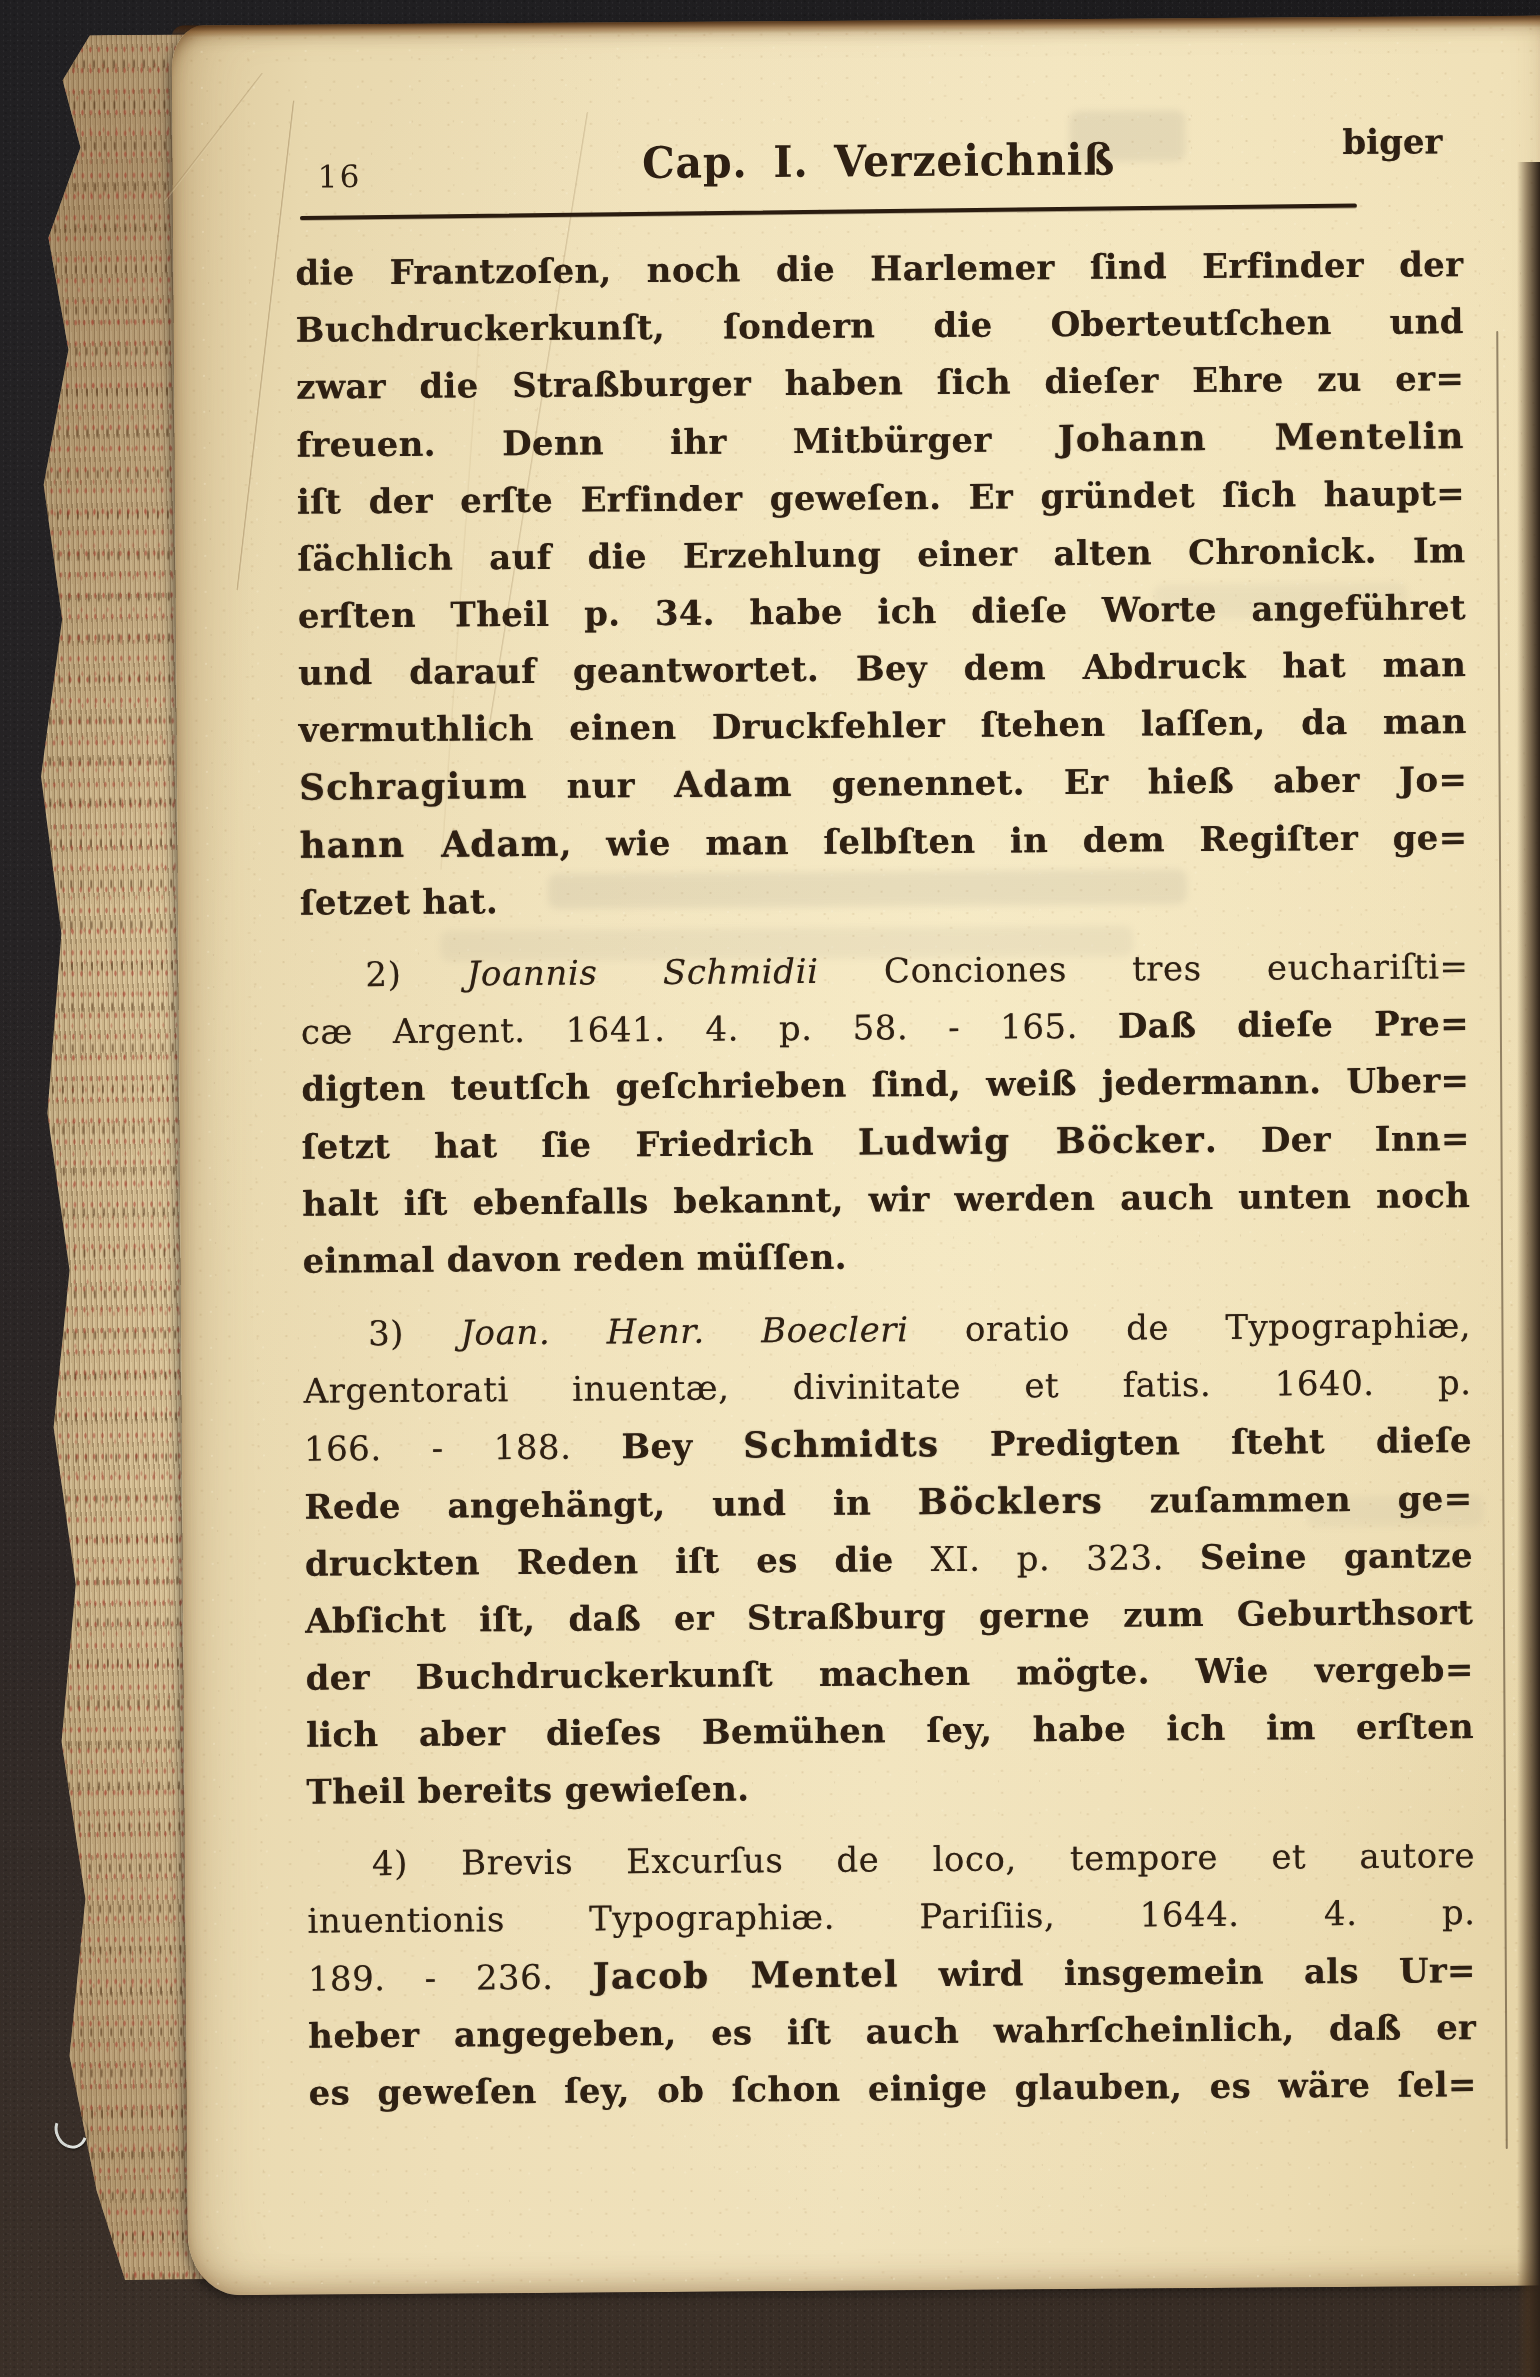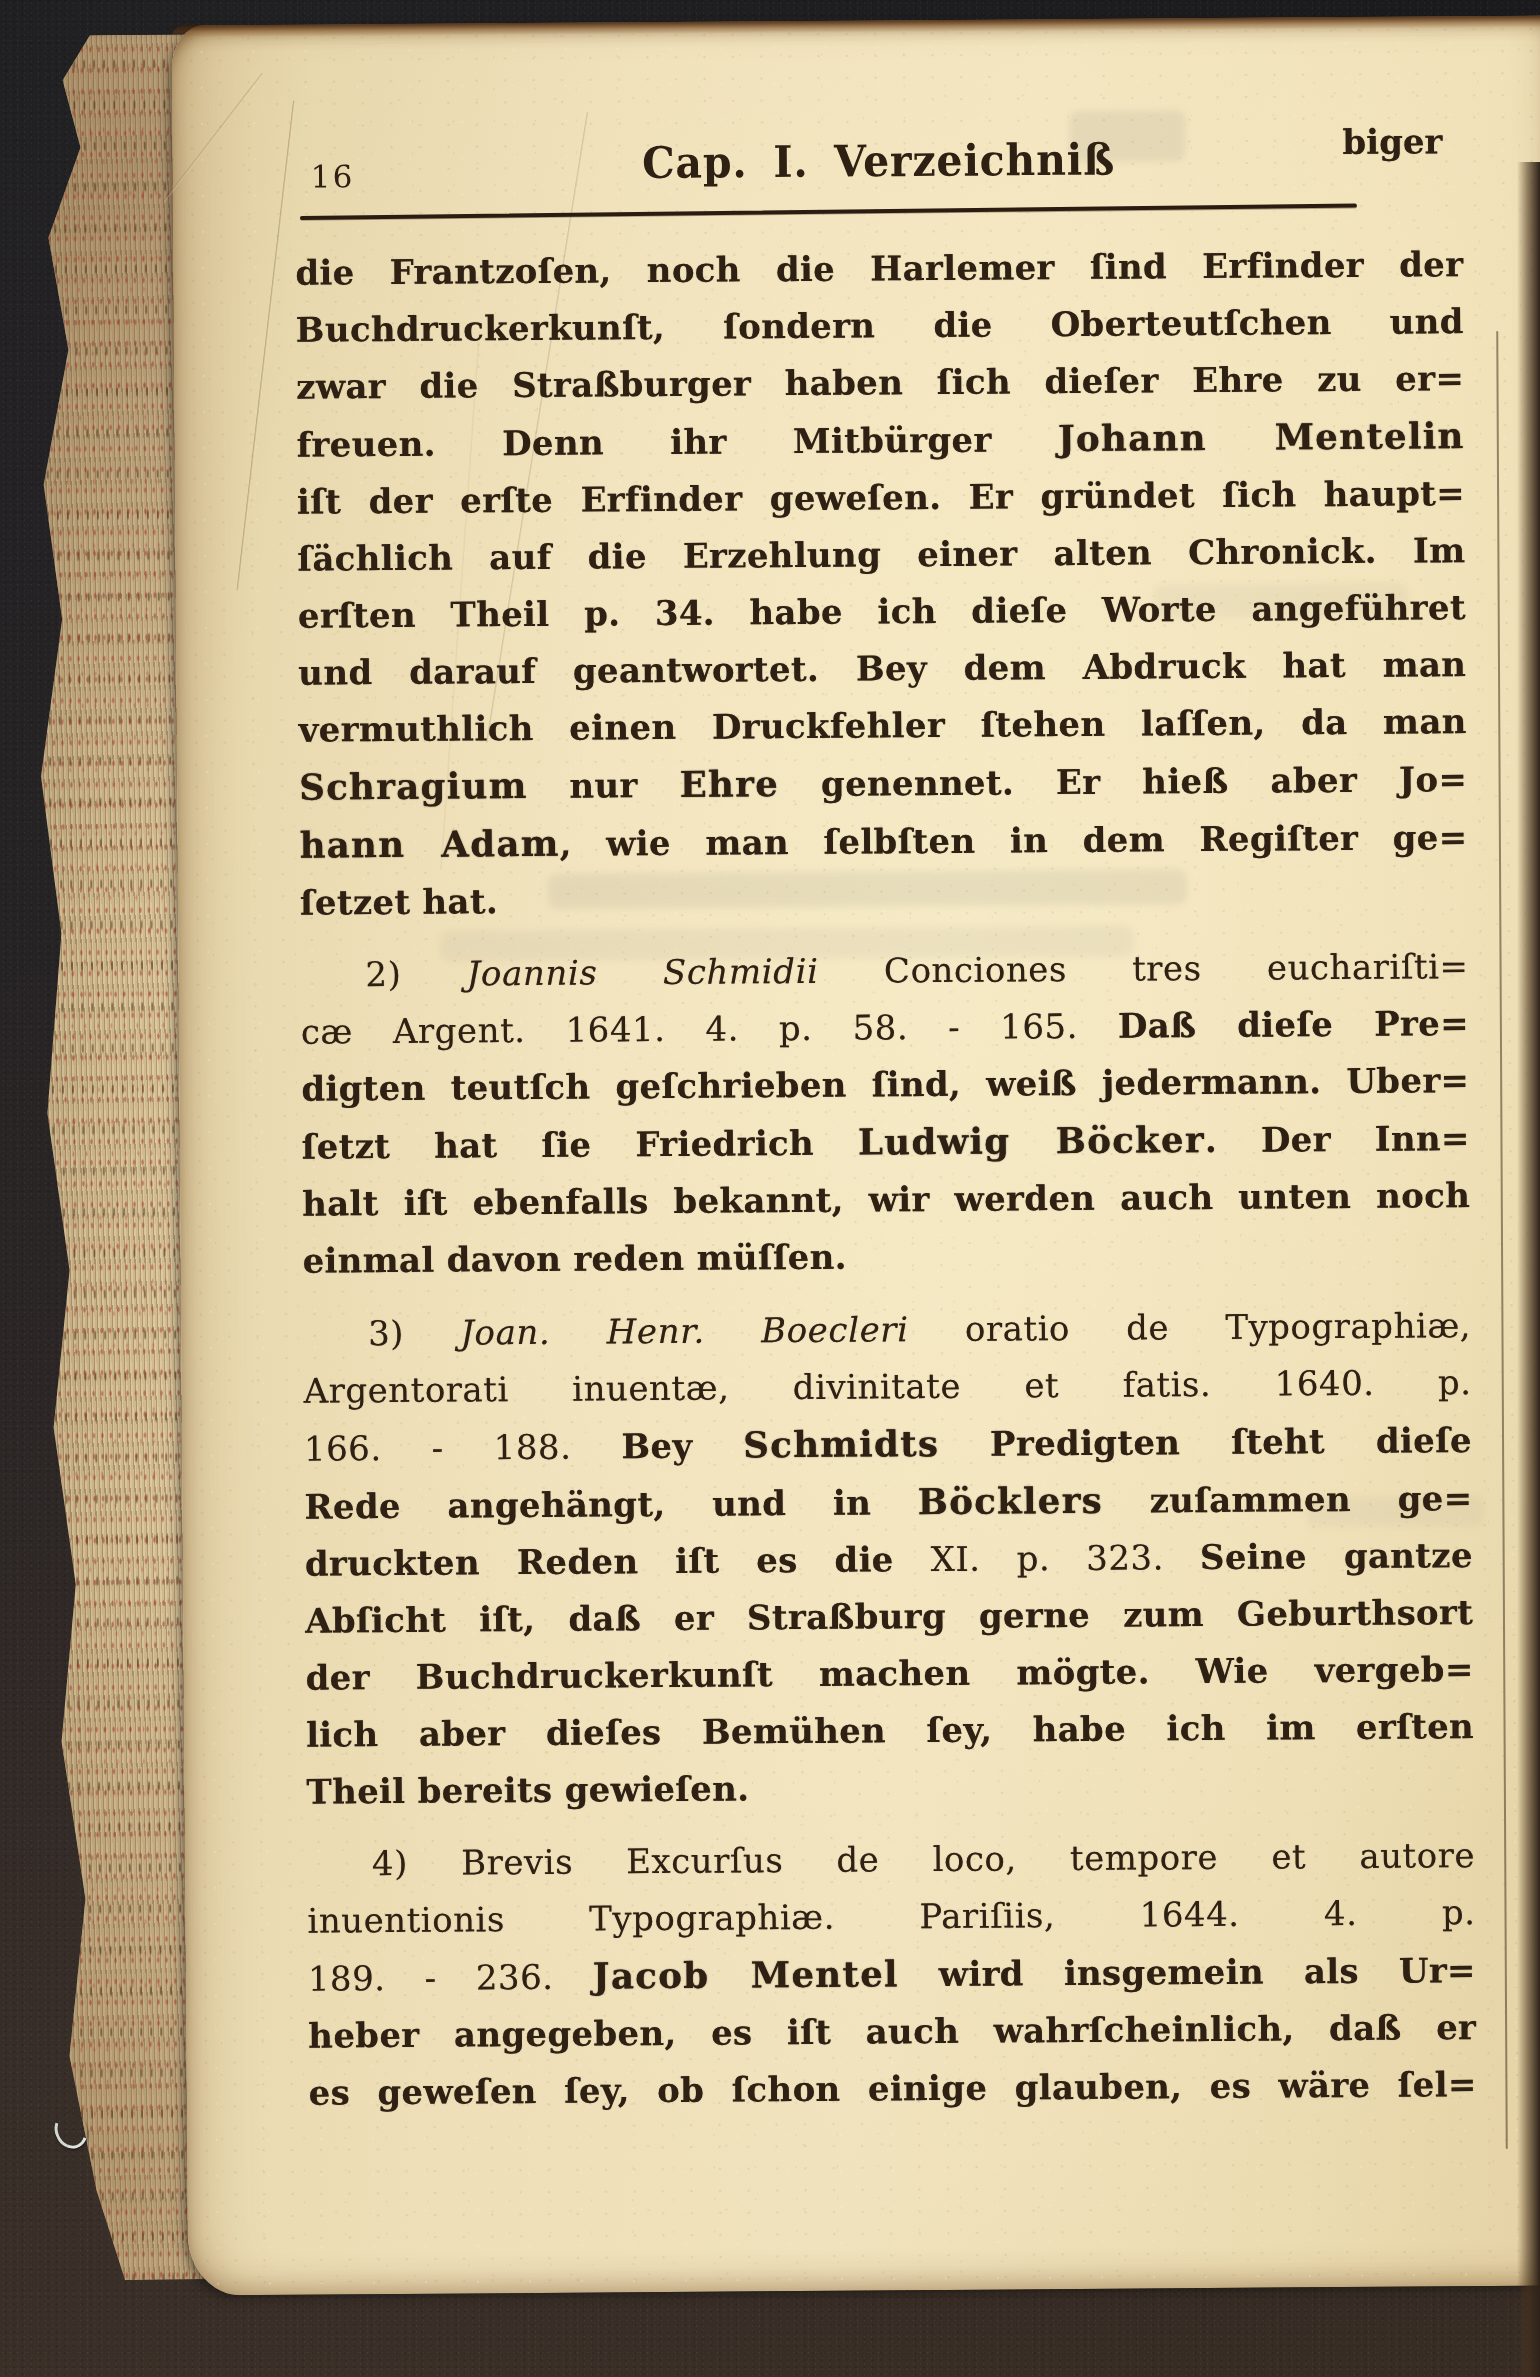--- a/index.html
+++ b/index.html
@@ -85,21 +85,21 @@
     background:rgba(56,37,20,.5);border-radius:1.5px;transform:rotate(-.3deg);}
 
   
   .curl{position:absolute;left:55px;top:2112px;width:26px;height:31px;
     border:3.1px solid #dfe3df;border-color:transparent transparent #dfe3df #d4d8d4;
     border-radius:50%;transform:rotate(-24deg);
     box-shadow:0 1.5px 2.3px rgba(0,0,0,.5);}
 
   
   .text-block{position:absolute;left:122px;top:97px;width:1168px;color:#2e2013;}
-  .pagenum{position:absolute;left:16px;top:37px;font-size:31px;letter-spacing:2.3px;
+  .pagenum{position:absolute;left:23px;top:37px;font-size:31px;letter-spacing:2.3px;
     font-family:"DejaVu Serif","Liberation Serif",serif;}
   .title{position:absolute;left:0;top:20px;width:100%;text-align:center;
     font-size:41px;font-weight:bold;letter-spacing:0.8px;word-spacing:10.8px;
     transform:scaleY(1.06);}
   .rule{position:absolute;left:4.6px;top:92px;width:1057px;height:3.9px;background:#2a1c10;
     border-radius:2.3px;transform:rotate(-.25deg);
     box-shadow:0 0.8px 0 rgba(42,28,16,.35);}
   .lines{position:absolute;left:0;top:123px;width:100%;}
   .line{font-size:34px;line-height:57px;text-align:justify;text-align-last:justify;
     text-justify:inter-word;white-space:normal;
@@ -145,21 +145,21 @@
       <div class="lines">
           <div class="line"><span class="frak">die Frantzoſen, noch die Harlemer ſind Erfinder der</span></div>
           <div class="line"><span class="frak">Buchdruckerkunſt, ſondern die Oberteutſchen und</span></div>
           <div class="line"><span class="frak">zwar die Straßburger haben ſich dieſer Ehre zu er=</span></div>
           <div class="line"><span class="frak">freuen. Denn ihr Mitbürger </span><span class="frak-bold">Johann Mentelin</span></div>
           <div class="line"><span class="frak">iſt der erſte Erfinder geweſen. Er gründet ſich haupt=</span></div>
           <div class="line"><span class="frak">ſächlich auf die Erzehlung einer alten Chronick. Im</span></div>
           <div class="line"><span class="frak">erſten Theil p. 34. habe ich dieſe Worte angeführet</span></div>
           <div class="line"><span class="frak">und darauf geantwortet. Bey dem Abdruck hat man</span></div>
           <div class="line"><span class="frak">vermuthlich einen Druckfehler ſtehen laſſen, da man</span></div>
-          <div class="line"><span class="frak-bold">Schragium</span><span class="frak"> nur </span><span class="frak-bold">Ehre</span><span class="frak"> genennet. Er hieß aber Jo=</span></div>
+          <div class="line"><span class="frak-bold">Schragium</span><span class="frak"> nur </span><span class="frak-bold">Adam</span><span class="frak"> genennet. Er hieß aber Jo=</span></div>
           <div class="line"><span class="frak-bold">hann Adam</span><span class="frak">, wie man ſelbſten in dem Regiſter ge=</span></div>
           <div class="line short"><span class="frak">ſetzet hat.</span></div>
           <div class="line indent para"><span class="roman">2) </span><span class="ital">Joannis Schmidii </span><span class="roman">Conciones tres euchariſti=</span></div>
           <div class="line"><span class="roman">cæ Argent. 1641. 4. p. 58. - 165. </span><span class="frak">Daß dieſe Pre=</span></div>
           <div class="line"><span class="frak">digten teutſch geſchrieben ſind, weiß jedermann. Uber=</span></div>
           <div class="line"><span class="frak">ſetzt hat ſie Friedrich </span><span class="frak-bold">Ludwig Böcker</span><span class="frak">. Der Inn=</span></div>
           <div class="line"><span class="frak">halt iſt ebenfalls bekannt, wir werden auch unten noch</span></div>
           <div class="line short"><span class="frak">einmal davon reden müſſen.</span></div>
           <div class="line indent para"><span class="roman">3) </span><span class="ital">Joan. Henr. Boecleri </span><span class="roman">oratio de Typographiæ,</span></div>
           <div class="line"><span class="roman">Argentorati inuentæ, divinitate et fatis. 1640. p.</span></div>

